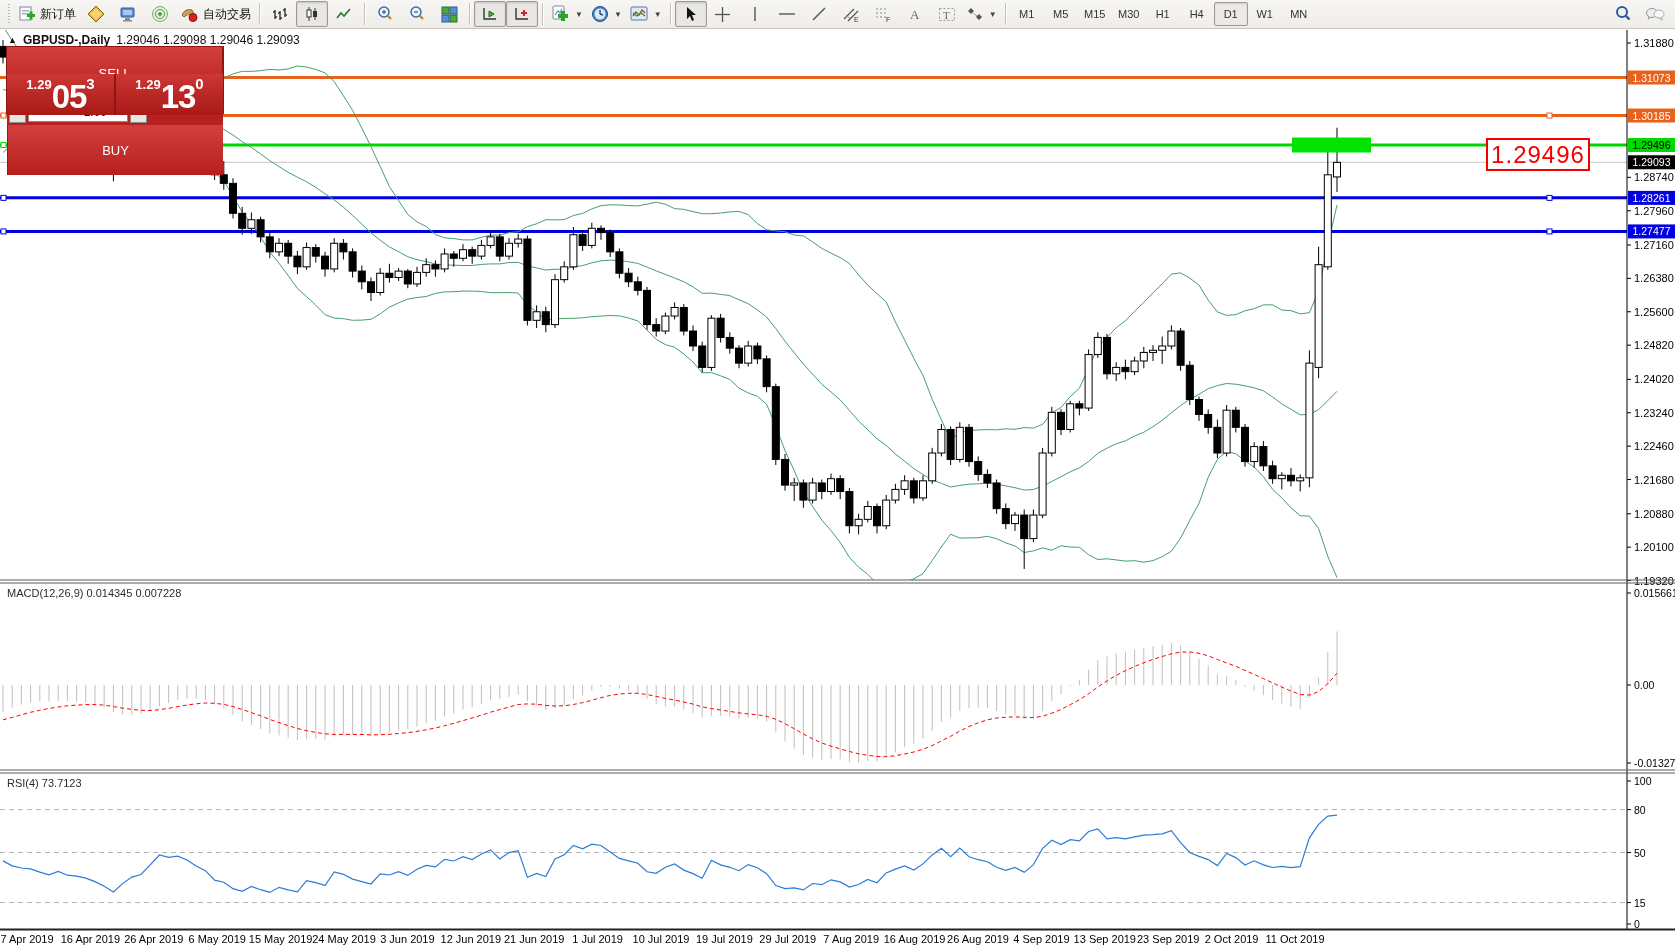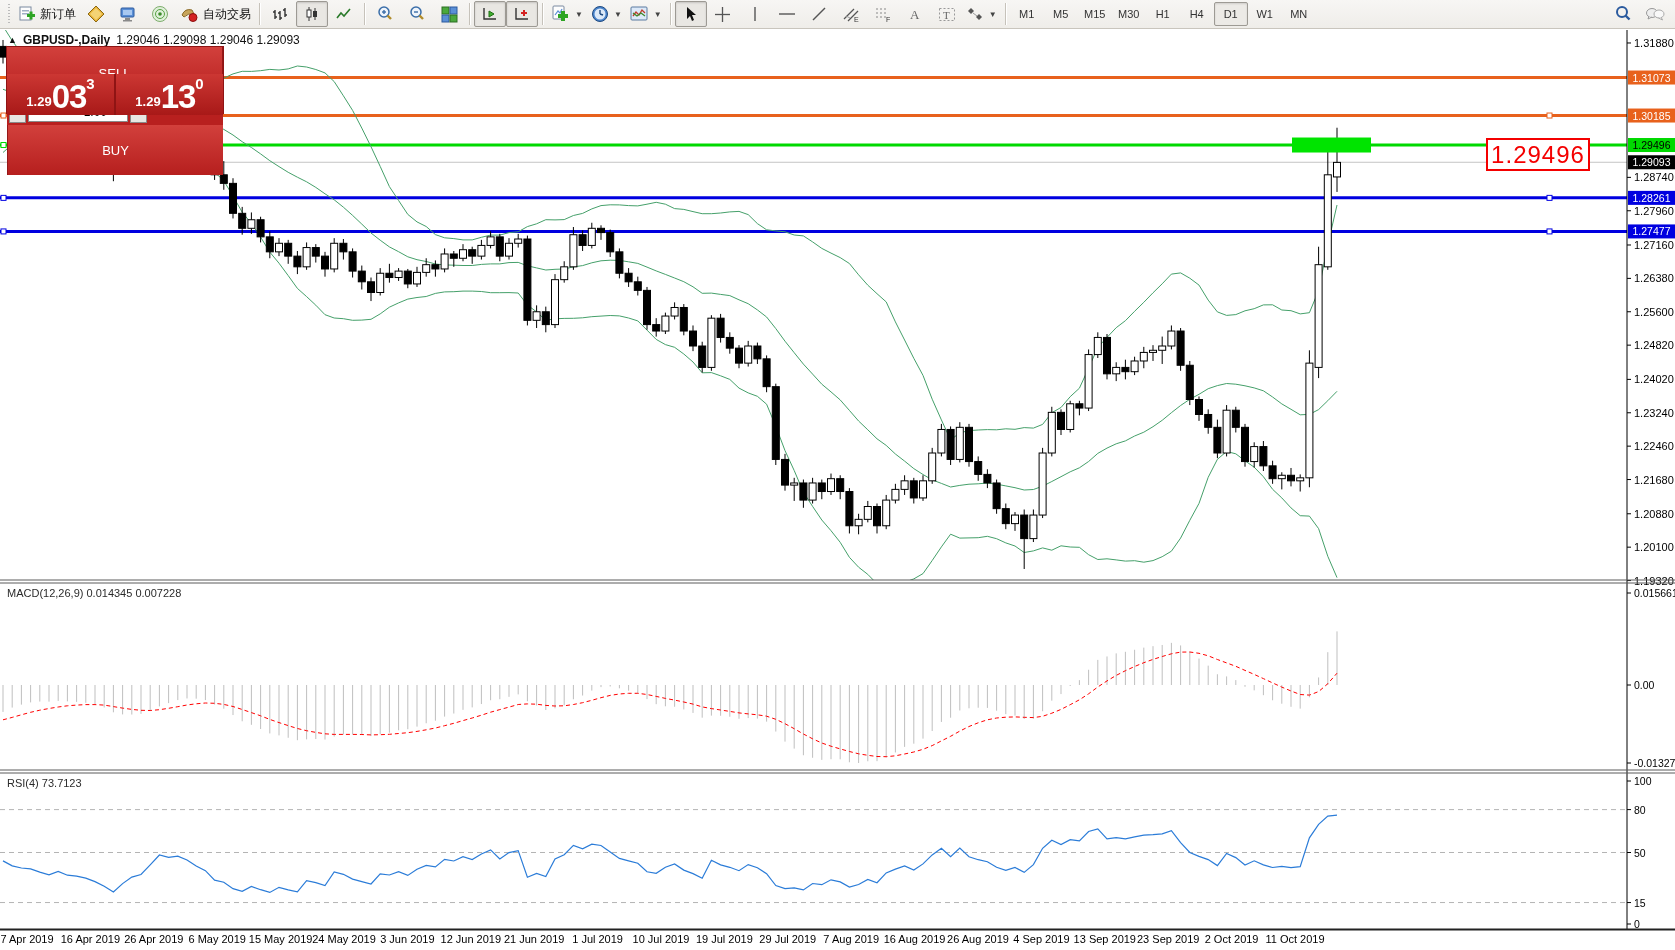--- a/index.html
+++ b/index.html
@@ -25,21 +25,21 @@
   #oneclick{position:absolute;left:6px;top:46px;width:218px;height:68px;z-index:20;background:#b8201f;border:1px solid #8f1414;box-sizing:border-box;}
   #oc-top{display:flex;height:27px;align-items:stretch;flex-direction:column;}
   .oc-btn{flex:0 0 52px;display:flex;align-items:center;justify-content:center;color:#fff;font-size:13px;background:linear-gradient(#d2403c,#b61f1e);border-right:1px solid #951717;}
   .oc-btn.buy{border-left:1px solid #951717;border-right:none;flex:0 0 50px;}
   #oc-vol{flex:1;display:flex;background:#b8201f;align-items:center;padding:2px;gap:2px;}
   .vol-step{width:15px;height:20px;background:#e8e6e2;border:1px solid #8a8a8a;font-size:8px;display:flex;align-items:center;justify-content:center;color:#333;}
   #vol-input{width:58px;height:18px;border:1px solid #8a8a8a;font-size:12px;text-align:right;padding:0 20px;font-family:"Liberation Sans",sans-serif;}
   #oc-prices{display:flex;height:41px;}
   .oc-price{flex:1;display:flex;align-items:flex-end;justify-content:center;color:#fff;background:linear-gradient(#cc3733,#a81918);padding-bottom:3px;}
   .oc-price:first-child{border-right:2px solid #8f1414;}
-  .oc-price .small{font-size:13px;font-weight:bold;margin-bottom:3px;}
+  .oc-price .small{font-size:13px;font-weight:bold;margin-bottom:20px;}
   .oc-price .big{font-size:33px;font-weight:bold;line-height:30px;letter-spacing:-1px;}
   .oc-price .sup{font-size:15px;font-weight:bold;align-self:flex-start;margin-top:1px;}
   
   .panel-label{position:absolute;left:7px;z-index:5;font-size:11px;color:#2b2b2b;}
   #macd-label{top:587px;}
   #rsi-label{top:777px;}
   
   #cn-note{position:absolute;left:1441px;top:247px;z-index:6;font-size:31px;font-weight:bold;color:#00c400;text-shadow:3px 3px 0 rgba(7,77,7,.9);white-space:nowrap;}
   #red-box{position:absolute;left:1486px;top:138px;width:100px;height:29px;z-index:6;background:#fff;border:2px solid #f40000;color:#f40000;font-size:24px;display:flex;align-items:center;justify-content:center;letter-spacing:1px;}
 </style>
@@ -893,21 +893,21 @@
         <input id="vol-input" value="1.00" style="">
         <div class="vol-step">
             <span>▲</span>
           </div>
       </div>
       <div class="oc-btn buy">BUY</div>
     </div>
     <div id="oc-prices">
       <div class="oc-price">
         <span class="small">1.29</span>
-        <span class="big">03</span>
+        <span class="big">05</span>
         <span class="sup">3</span>
       </div>
       <div class="oc-price">
         <span class="small">1.29</span>
         <span class="big">13</span>
         <span class="sup">0</span>
       </div>
     </div>
   </div>
 

